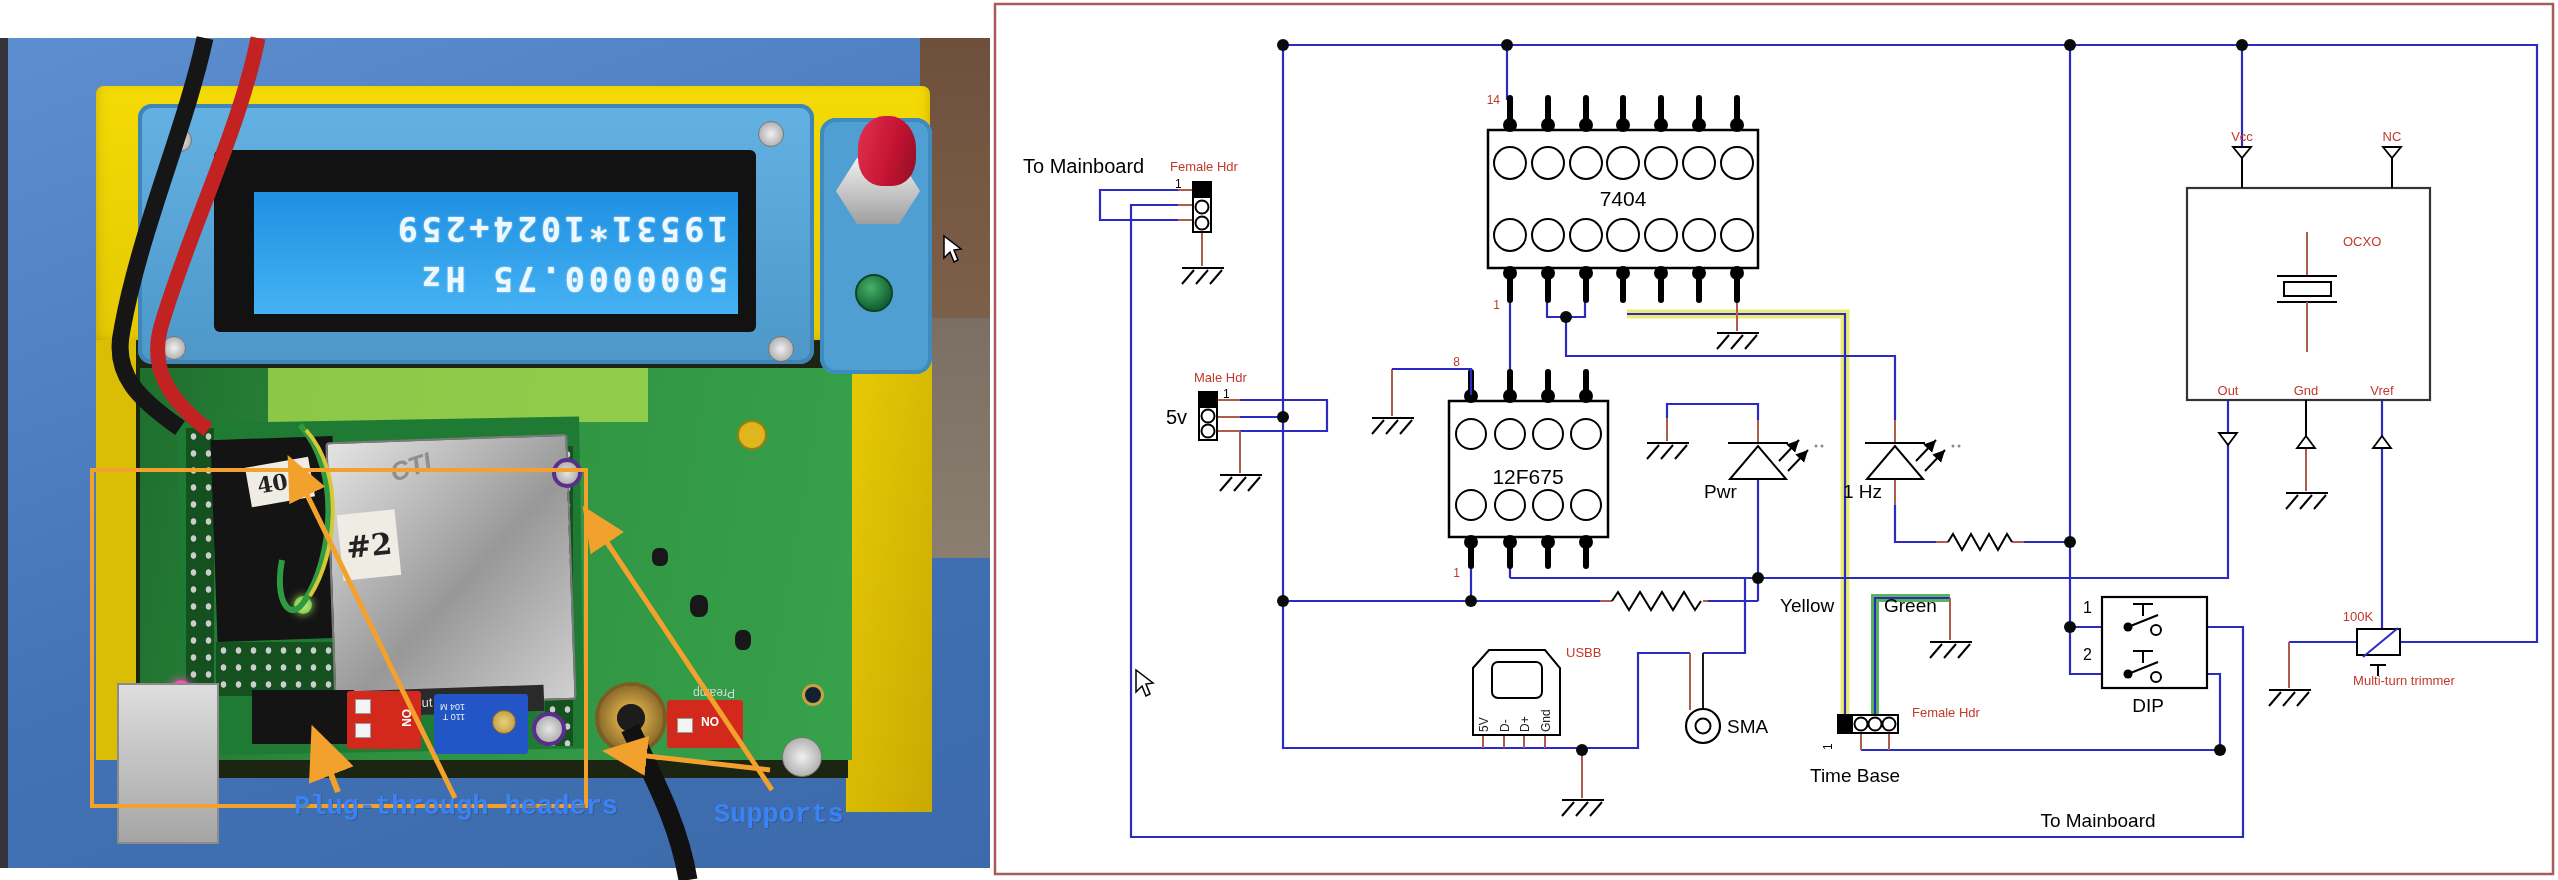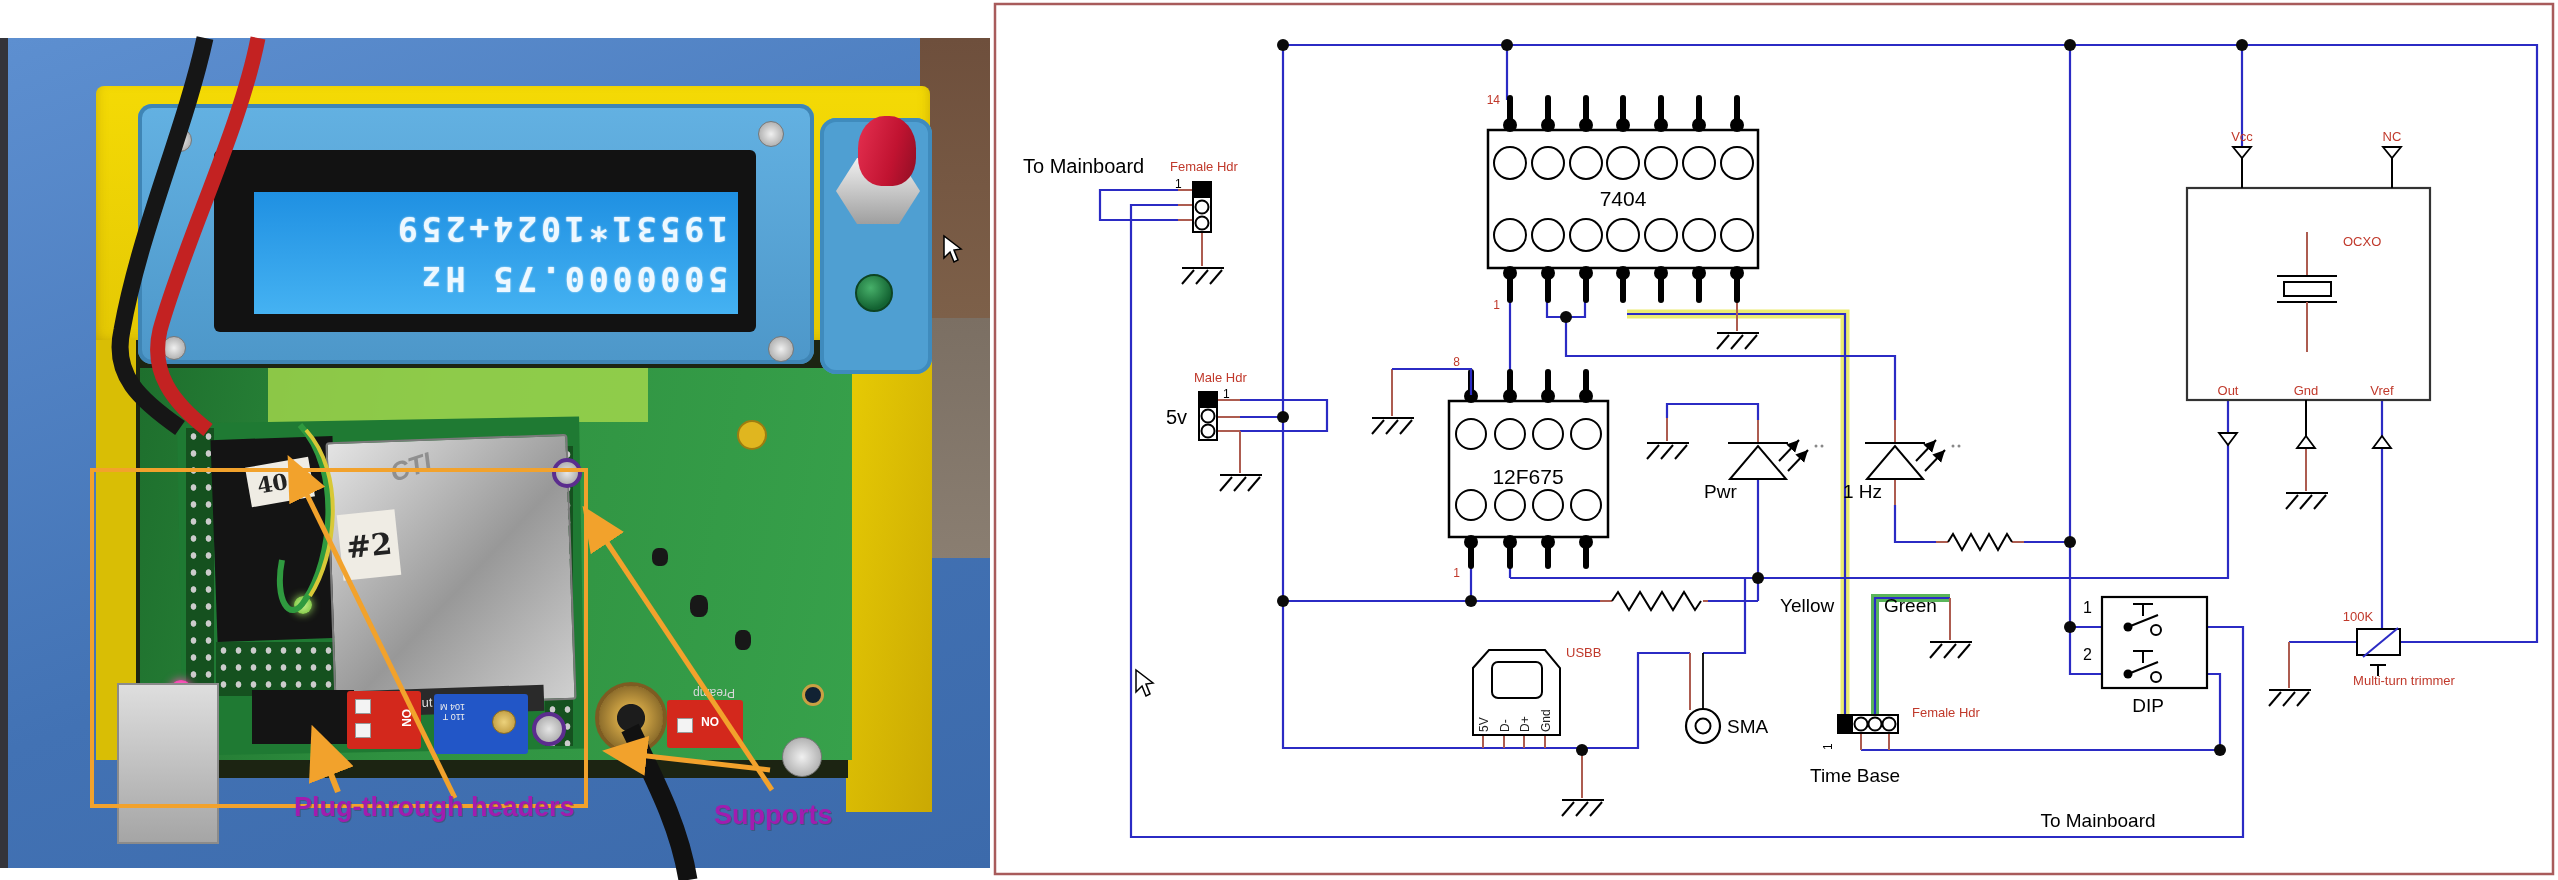--- a/index.html
+++ b/index.html
@@ -74,21 +74,21 @@
   .lcd-text div{line-height:50px;white-space:pre;}
   
   .bracket{left:820px;top:118px;width:112px;height:256px;background:#4f9fd2;border-radius:16px;box-shadow:inset 0 0 0 4px #3f8bbd;}
   .hex{left:836px;top:158px;width:84px;height:66px;background:linear-gradient(#f0f0f0,#9f9f9f);
        clip-path:polygon(25% 0,75% 0,100% 50%,75% 100%,25% 100%,0 50%);}
   .cap{left:858px;top:116px;width:58px;height:70px;border-radius:46% 46% 40% 40%;
        background:linear-gradient(105deg,#e53050,#c11331 60%,#8f0e24);}
   .led-panel{left:855px;top:274px;width:34px;height:34px;border-radius:50%;
              background:radial-gradient(circle at 40% 35%,#47b06a,#136332 70%);border:2px solid #0d4423;}
   
-  .anno{color:#a21caf;font-weight:bold;font-size:27px;text-shadow:1px 1px 0 rgba(60,60,60,.4);}
+  .anno{color:#3b82f6;font-weight:bold;font-size:27px;text-shadow:1px 1px 0 rgba(60,60,60,.4);font-family:Liberation Mono, monospace;}
   .anno1{left:294px;top:792px;} .anno2{left:714px;top:800px;}
   svg text{font-family:"Liberation Sans",sans-serif;}
 </style>
 </head>
 <body>
 
 <div id="stage">
 
   <div id="photo" class="abs">
     <div class="abs edge-dark"></div>

